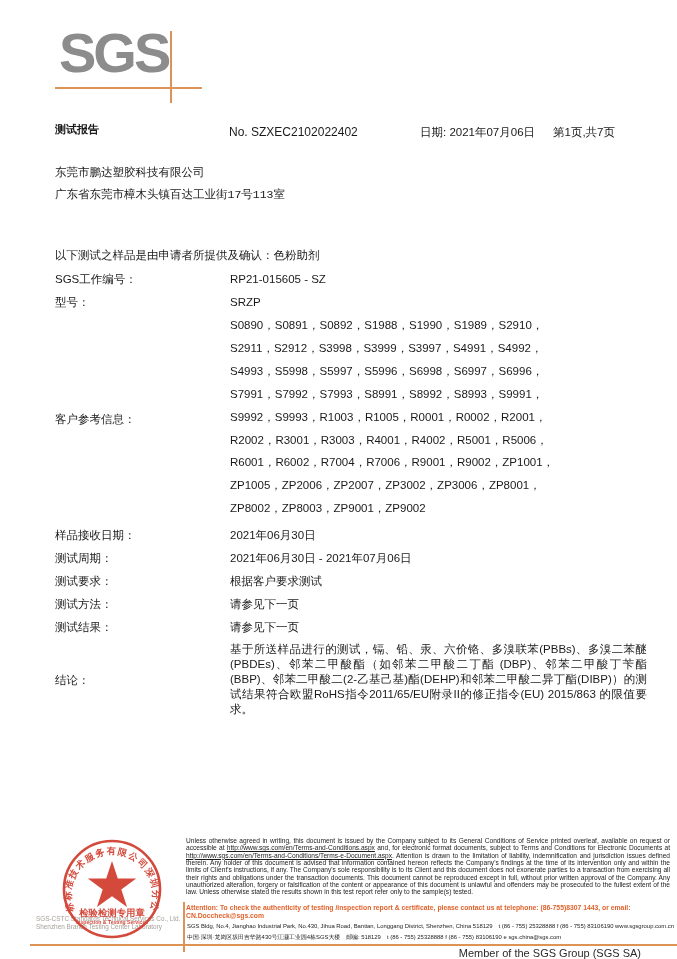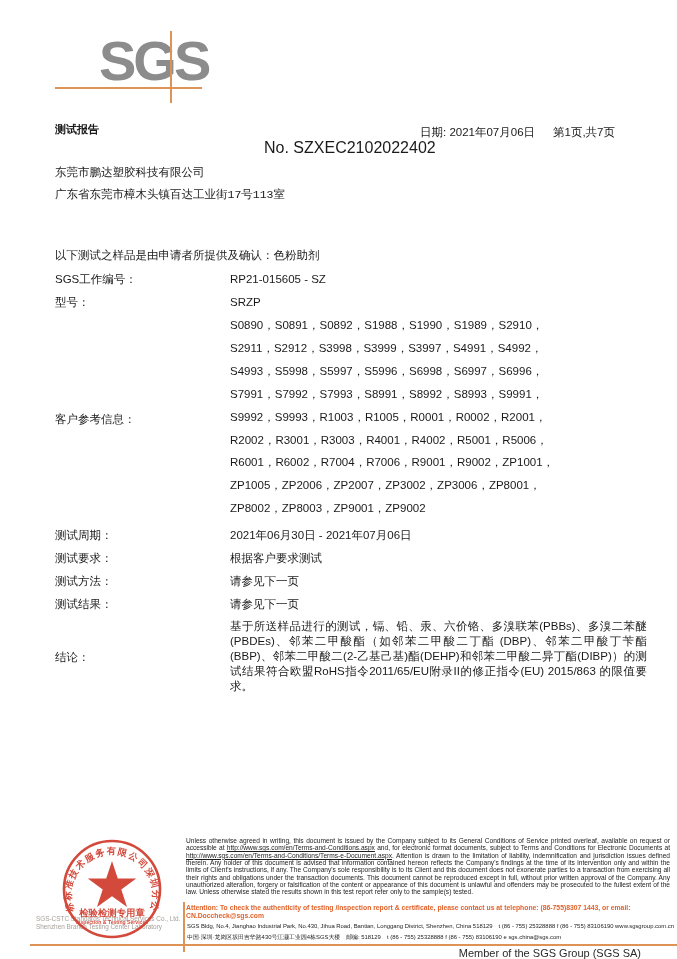--- a/index.html
+++ b/index.html
@@ -1,28 +1,28 @@
 <!DOCTYPE html>
 <html><head>
 <meta charset="utf-8">
 <style>
   html,body{margin:0;padding:0;background:#ffffff;}
   body{font-family:"Liberation Sans","DejaVu Sans",sans-serif;color:#222;}
   .page{position:relative;width:677px;height:959px;background:#fff;overflow:hidden;}
 
   
-  .logo-wrap{position:absolute;left:55px;top:36px;width:160px;height:80px;margin-left:40px;}
+  .logo-wrap{position:absolute;left:55px;top:28px;width:160px;height:80px;}
   .logo-text{position:absolute;left:4px;top:-8px;font-size:56px;font-weight:bold;
              letter-spacing:-3px;color:#8c8c8c;font-family:"Liberation Sans",sans-serif;}
   .logo-hline{position:absolute;left:55px;top:87px;width:147px;height:2px;background:#dd9356;}
   .logo-vline{position:absolute;left:170px;top:31px;width:2px;height:72px;background:#dd9356;}
 
   .titlebar{position:absolute;left:0;top:122px;width:677px;height:22px;}
   .doc-title{position:absolute;left:55px;top:0;font-size:11px;font-weight:bold;color:#1a1a1a;}
-  .report-no{position:absolute;left:229px;top:17px;font-size:16px;color:#1a1a1a;margin-left:35px;}
+  .report-no{position:absolute;left:229px;top:3px;font-size:12px;color:#1a1a1a;}
   .report-date{position:absolute;left:420px;top:3px;font-size:11.5px;color:#1a1a1a;}
   .report-page{position:absolute;left:553px;top:3px;font-size:11.5px;color:#1a1a1a;}
 
   
   .applicant{position:absolute;left:55px;top:162px;width:560px;font-size:11.5px;line-height:22px;color:#1a1a1a;font-family:Liberation Mono, monospace;}
   .intro{position:absolute;left:55px;top:248px;width:560px;font-size:11.5px;color:#1a1a1a;}
 
   .fields{position:absolute;left:55px;top:271px;width:592px;}
   .frow{display:flex;align-items:center;}
   .flabel{width:175px;flex:0 0 175px;font-size:11.5px;line-height:16px;color:#1a1a1a;}
@@ -91,20 +91,24 @@
 S2911，S2912，S3998，S3999，S3997，S4991，S4992，
 S4993，S5998，S5997，S5996，S6998，S6997，S6996，
 S7991，S7992，S7993，S8991，S8992，S8993，S9991，
 S9992，S9993，R1003，R1005，R0001，R0002，R2001，
 R2002，R3001，R3003，R4001，R4002，R5001，R5006，
 R6001，R6002，R7004，R7006，R9001，R9002，ZP1001，
 ZP1005，ZP2006，ZP2007，ZP3002，ZP3006，ZP8001，
 ZP8002，ZP8003，ZP9001，ZP9002</div>
     </div>
     <div class="frow">
+      <div class="flabel">样品接收日期：</div>
+      <div class="fvalue">2021年06月30日</div>
+    </div>
+    <div class="frow">
       <div class="flabel">测试周期：</div>
       <div class="fvalue">2021年06月30日 - 2021年07月06日</div>
     </div>
     <div class="frow">
       <div class="flabel">测试要求：</div>
       <div class="fvalue">根据客户要求测试</div>
     </div>
     <div class="frow">
       <div class="flabel">测试方法：</div>
       <div class="fvalue">请参见下一页</div>

